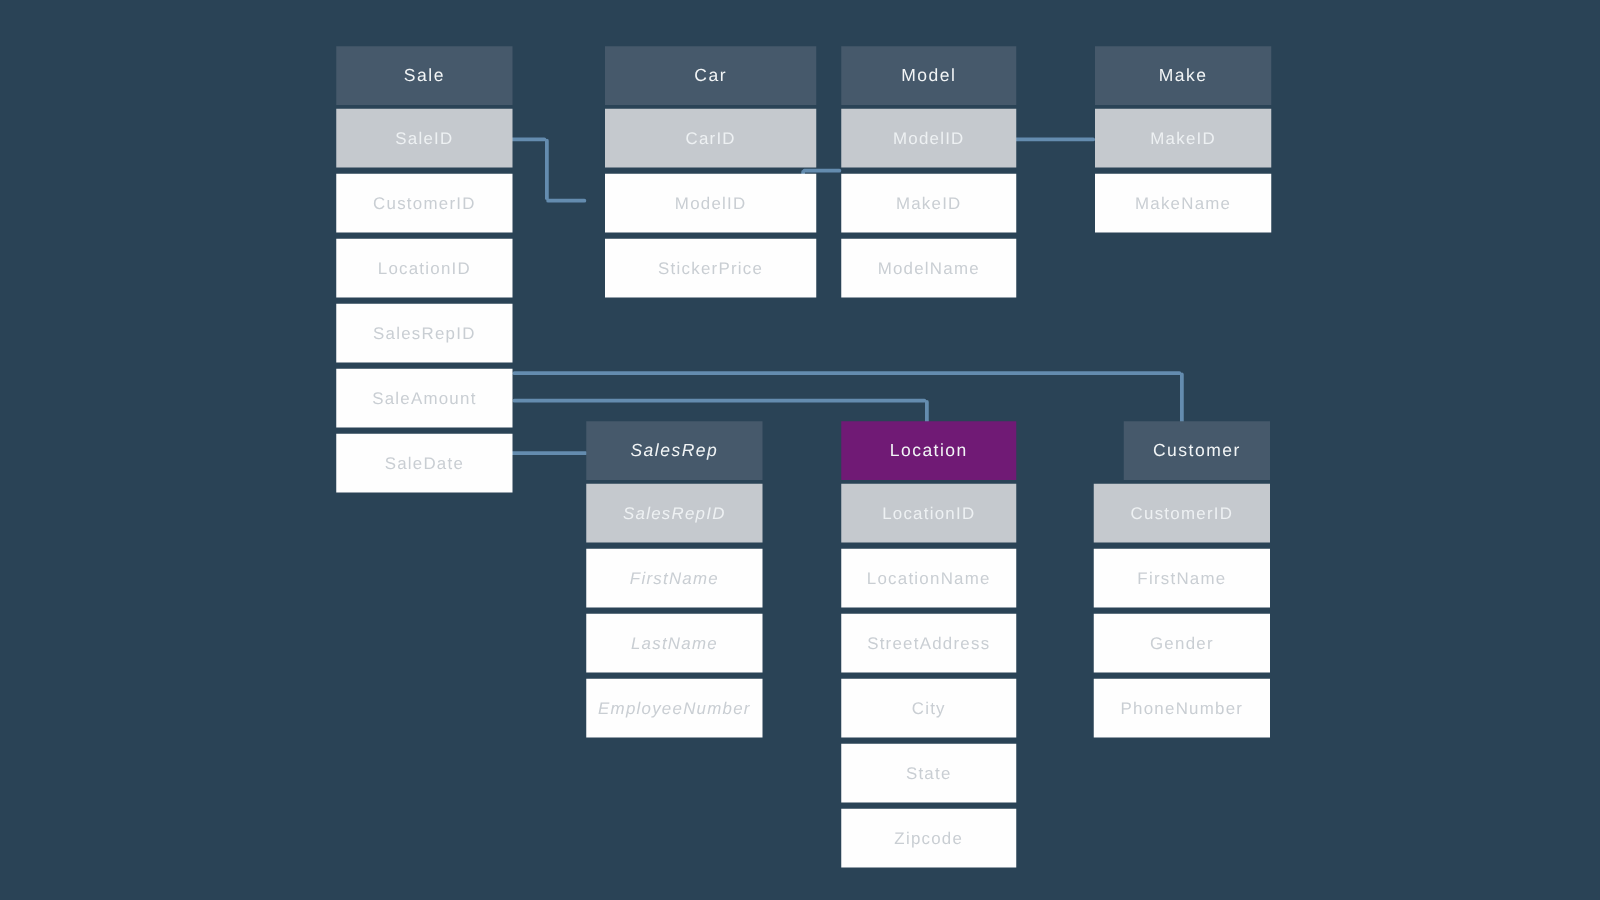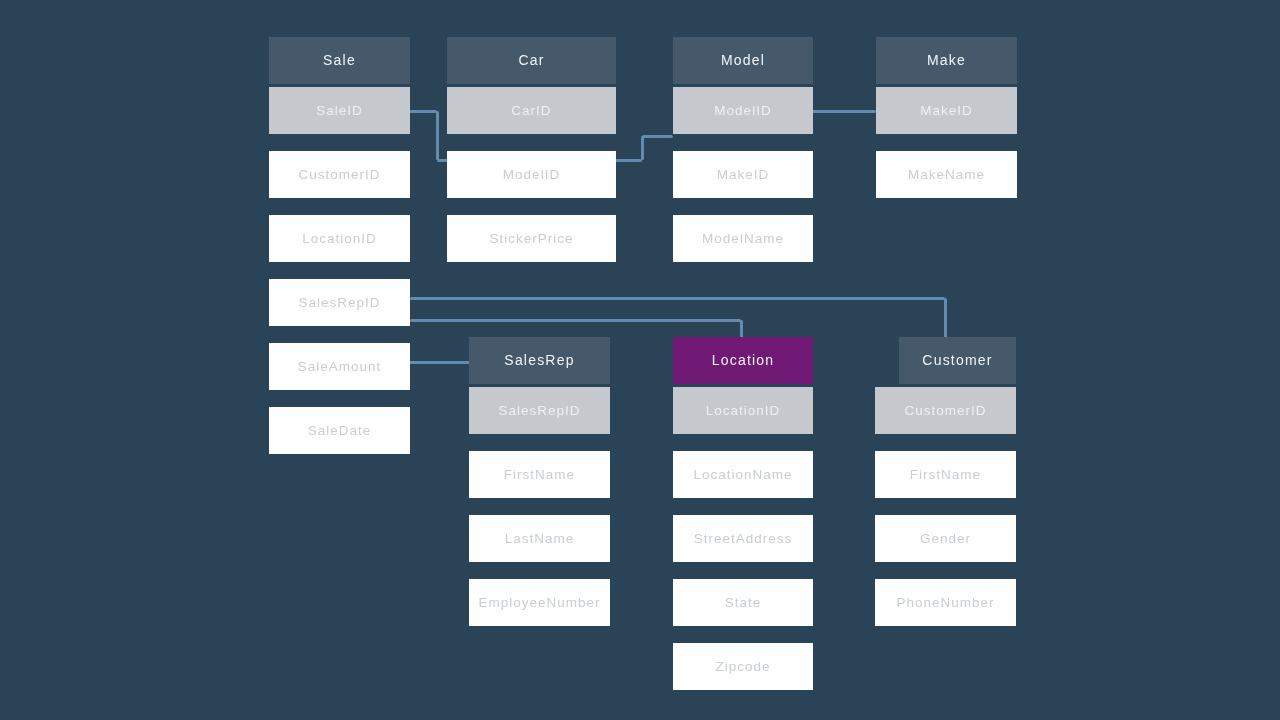--- a/index.html
+++ b/index.html
@@ -24,21 +24,21 @@
     background: #46596b;
     color: #f2f5f6;
     text-align: center;
     line-height: 47px;
     font-size: 14px;
     letter-spacing: 1.2px;
     font-weight: 400;
   }
   .tbl-row {
     height: 47px;
-    margin-bottom: 17px;
+    margin-bottom: 5px;
     background: #fefefe;
     color: #c9ced3;
     text-align: center;
     line-height: 47px;
     font-size: 13.5px;
     letter-spacing: 1px;
     font-weight: 400;
   }
   .tbl-row.key {
     background: #c5c9ce;
@@ -90,49 +90,50 @@
     </div>
     <div class="tbl" style="left: 269px; top: 37px; width: 141px;">
       <div class="tbl-header" style="background: rgb(70, 89, 107);">Sale</div>
       <div class="tbl-row key">SaleID</div>
       <div class="tbl-row">CustomerID</div>
       <div class="tbl-row">LocationID</div>
       <div class="tbl-row">SalesRepID</div>
       <div class="tbl-row">SaleAmount</div>
       <div class="tbl-row">SaleDate</div>
     </div>
-    <div class="tbl" style="left: 447px; top: 37px; width: 169px;">
+    <div class="tbl" style="left: 484px; top: 37px; width: 169px;">
       <div class="tbl-header" style="background: rgb(70, 89, 107);">Car</div>
       <div class="tbl-row key">CarID</div>
       <div class="tbl-row">ModelID</div>
       <div class="tbl-row">StickerPrice</div>
     </div>
     <div class="tbl" style="left: 673px; top: 37px; width: 140px;">
       <div class="tbl-header" style="background: rgb(70, 89, 107);">Model</div>
       <div class="tbl-row key">ModelID</div>
       <div class="tbl-row">MakeID</div>
       <div class="tbl-row">ModelName</div>
     </div>
     <div class="tbl" style="left: 876px; top: 37px; width: 141px;">
       <div class="tbl-header" style="background: rgb(70, 89, 107);">Make</div>
       <div class="tbl-row key">MakeID</div>
       <div class="tbl-row">MakeName</div>
     </div>
-    <div class="tbl" style="left: 469px; top: 337px; width: 141px;">
+    <div class="tbl" style="left: 469px; top: 337px; width: 141px; font-style: italic;">
       <div class="tbl-header" style="background: rgb(70, 89, 107);">SalesRep</div>
       <div class="tbl-row key">SalesRepID</div>
       <div class="tbl-row">FirstName</div>
       <div class="tbl-row">LastName</div>
       <div class="tbl-row">EmployeeNumber</div>
     </div>
     <div class="tbl" style="left: 673px; top: 337px; width: 140px;">
       <div class="tbl-header" style="background: #701a75;">Location</div>
       <div class="tbl-row key">LocationID</div>
       <div class="tbl-row">LocationName</div>
       <div class="tbl-row">StreetAddress</div>
+      <div class="tbl-row">City</div>
       <div class="tbl-row">State</div>
       <div class="tbl-row">Zipcode</div>
     </div>
     <div class="tbl" style="left: 875px; top: 337px; width: 141px;">
       <div class="tbl-header" style="background: rgb(70, 89, 107); margin-left: 24px;">Customer</div>
       <div class="tbl-row key">CustomerID</div>
       <div class="tbl-row">FirstName</div>
       <div class="tbl-row">Gender</div>
       <div class="tbl-row">PhoneNumber</div>
     </div>

